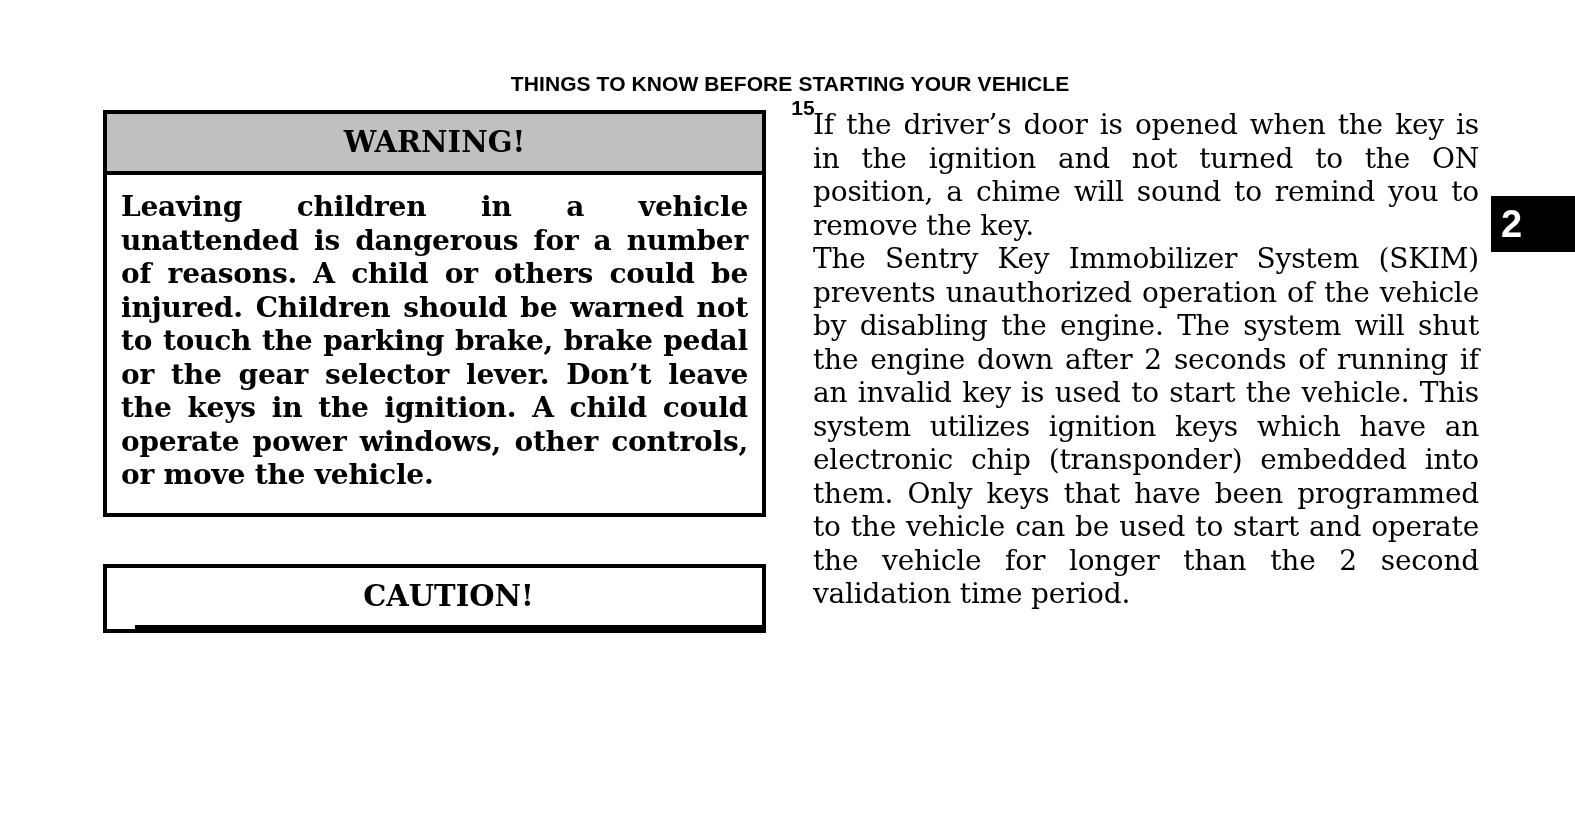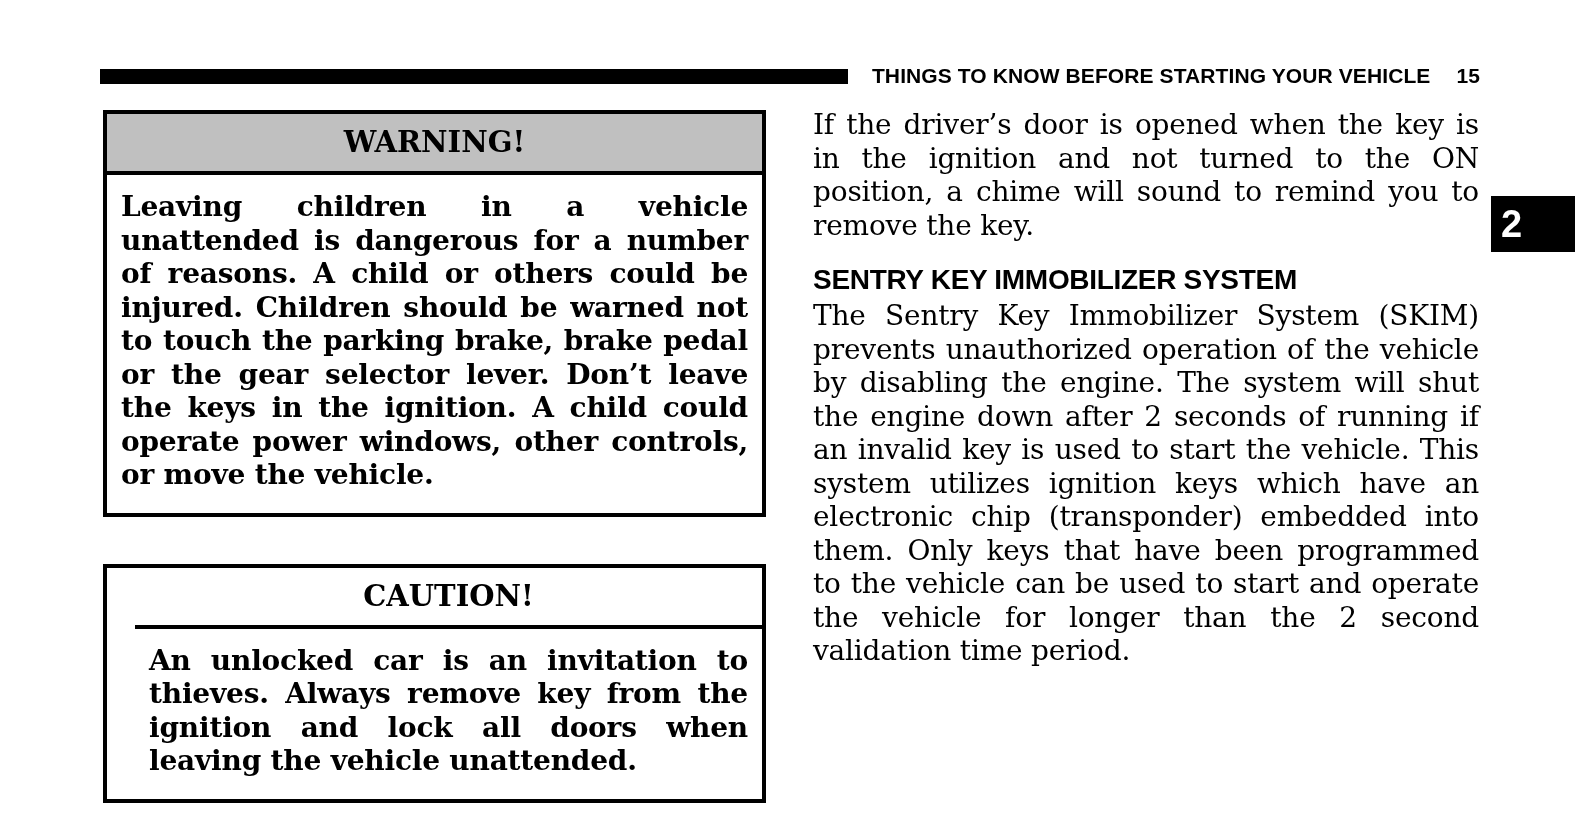--- a/index.html
+++ b/index.html
@@ -11,25 +11,26 @@
     background: #ffffff;
     font-family: "DejaVu Serif", serif;
     color: #000;
     overflow: hidden;
   }
 
   
   .page-header {
     position: absolute;
     left: 100px;
-    top: 61px;
+    top: 72px;
     width: 1380px;
     height: 30px;
     display: flex;
     align-items: center;
+    flex-direction: column;
   }
   .header-bar {
     flex: 1 1 auto;
     height: 15px;
     background: #000;
     margin-right: 24px;
   }
   .header-title, .header-page-number {
     font-family: "Liberation Sans", sans-serif;
     font-weight: bold;
@@ -140,27 +141,25 @@
       <div class="callout-header gray">
         <span>WARNING!</span>
       </div>
       <p class="callout-body">Leaving children in a vehicle unattended is dangerous for a number of reasons. A child or others could be injured. Children should be warned not to touch the parking brake, brake pedal or the gear selector lever. Don’t leave the keys in the ignition. A child could operate power windows, other controls, or move the vehicle.</p>
     </div>
 
     <div class="callout callout-caution">
       <div class="callout-header">
         <span>CAUTION!</span>
       </div>
-      <p class="callout-body">An unlocked car is an invitation to thieves. Always remove key from the ignition and lock all doors when leaving the vehicle unattended.</p>
     </div>
 
   </section>
 
   <section class="right-column">
 
     <p class="body-text">If the driver’s door is opened when the key is in the ignition and not turned to the ON position, a chime will sound to remind you to remove the key.</p>
 
-    <h2 class="section-heading">SENTRY KEY IMMOBILIZER SYSTEM</h2>
     <p class="body-text">The Sentry Key Immobilizer System (SKIM) prevents unauthorized operation of the vehicle by disabling the engine. The system will shut the engine down after 2 seconds of running if an invalid key is used to start the vehicle. This system utilizes ignition keys which have an electronic chip (transponder) embedded into them. Only keys that have been programmed to the vehicle can be used to start and operate the vehicle for longer than the 2 second validation time period.</p>
 
   </section>
 
 </div>
 
 </body></html>

